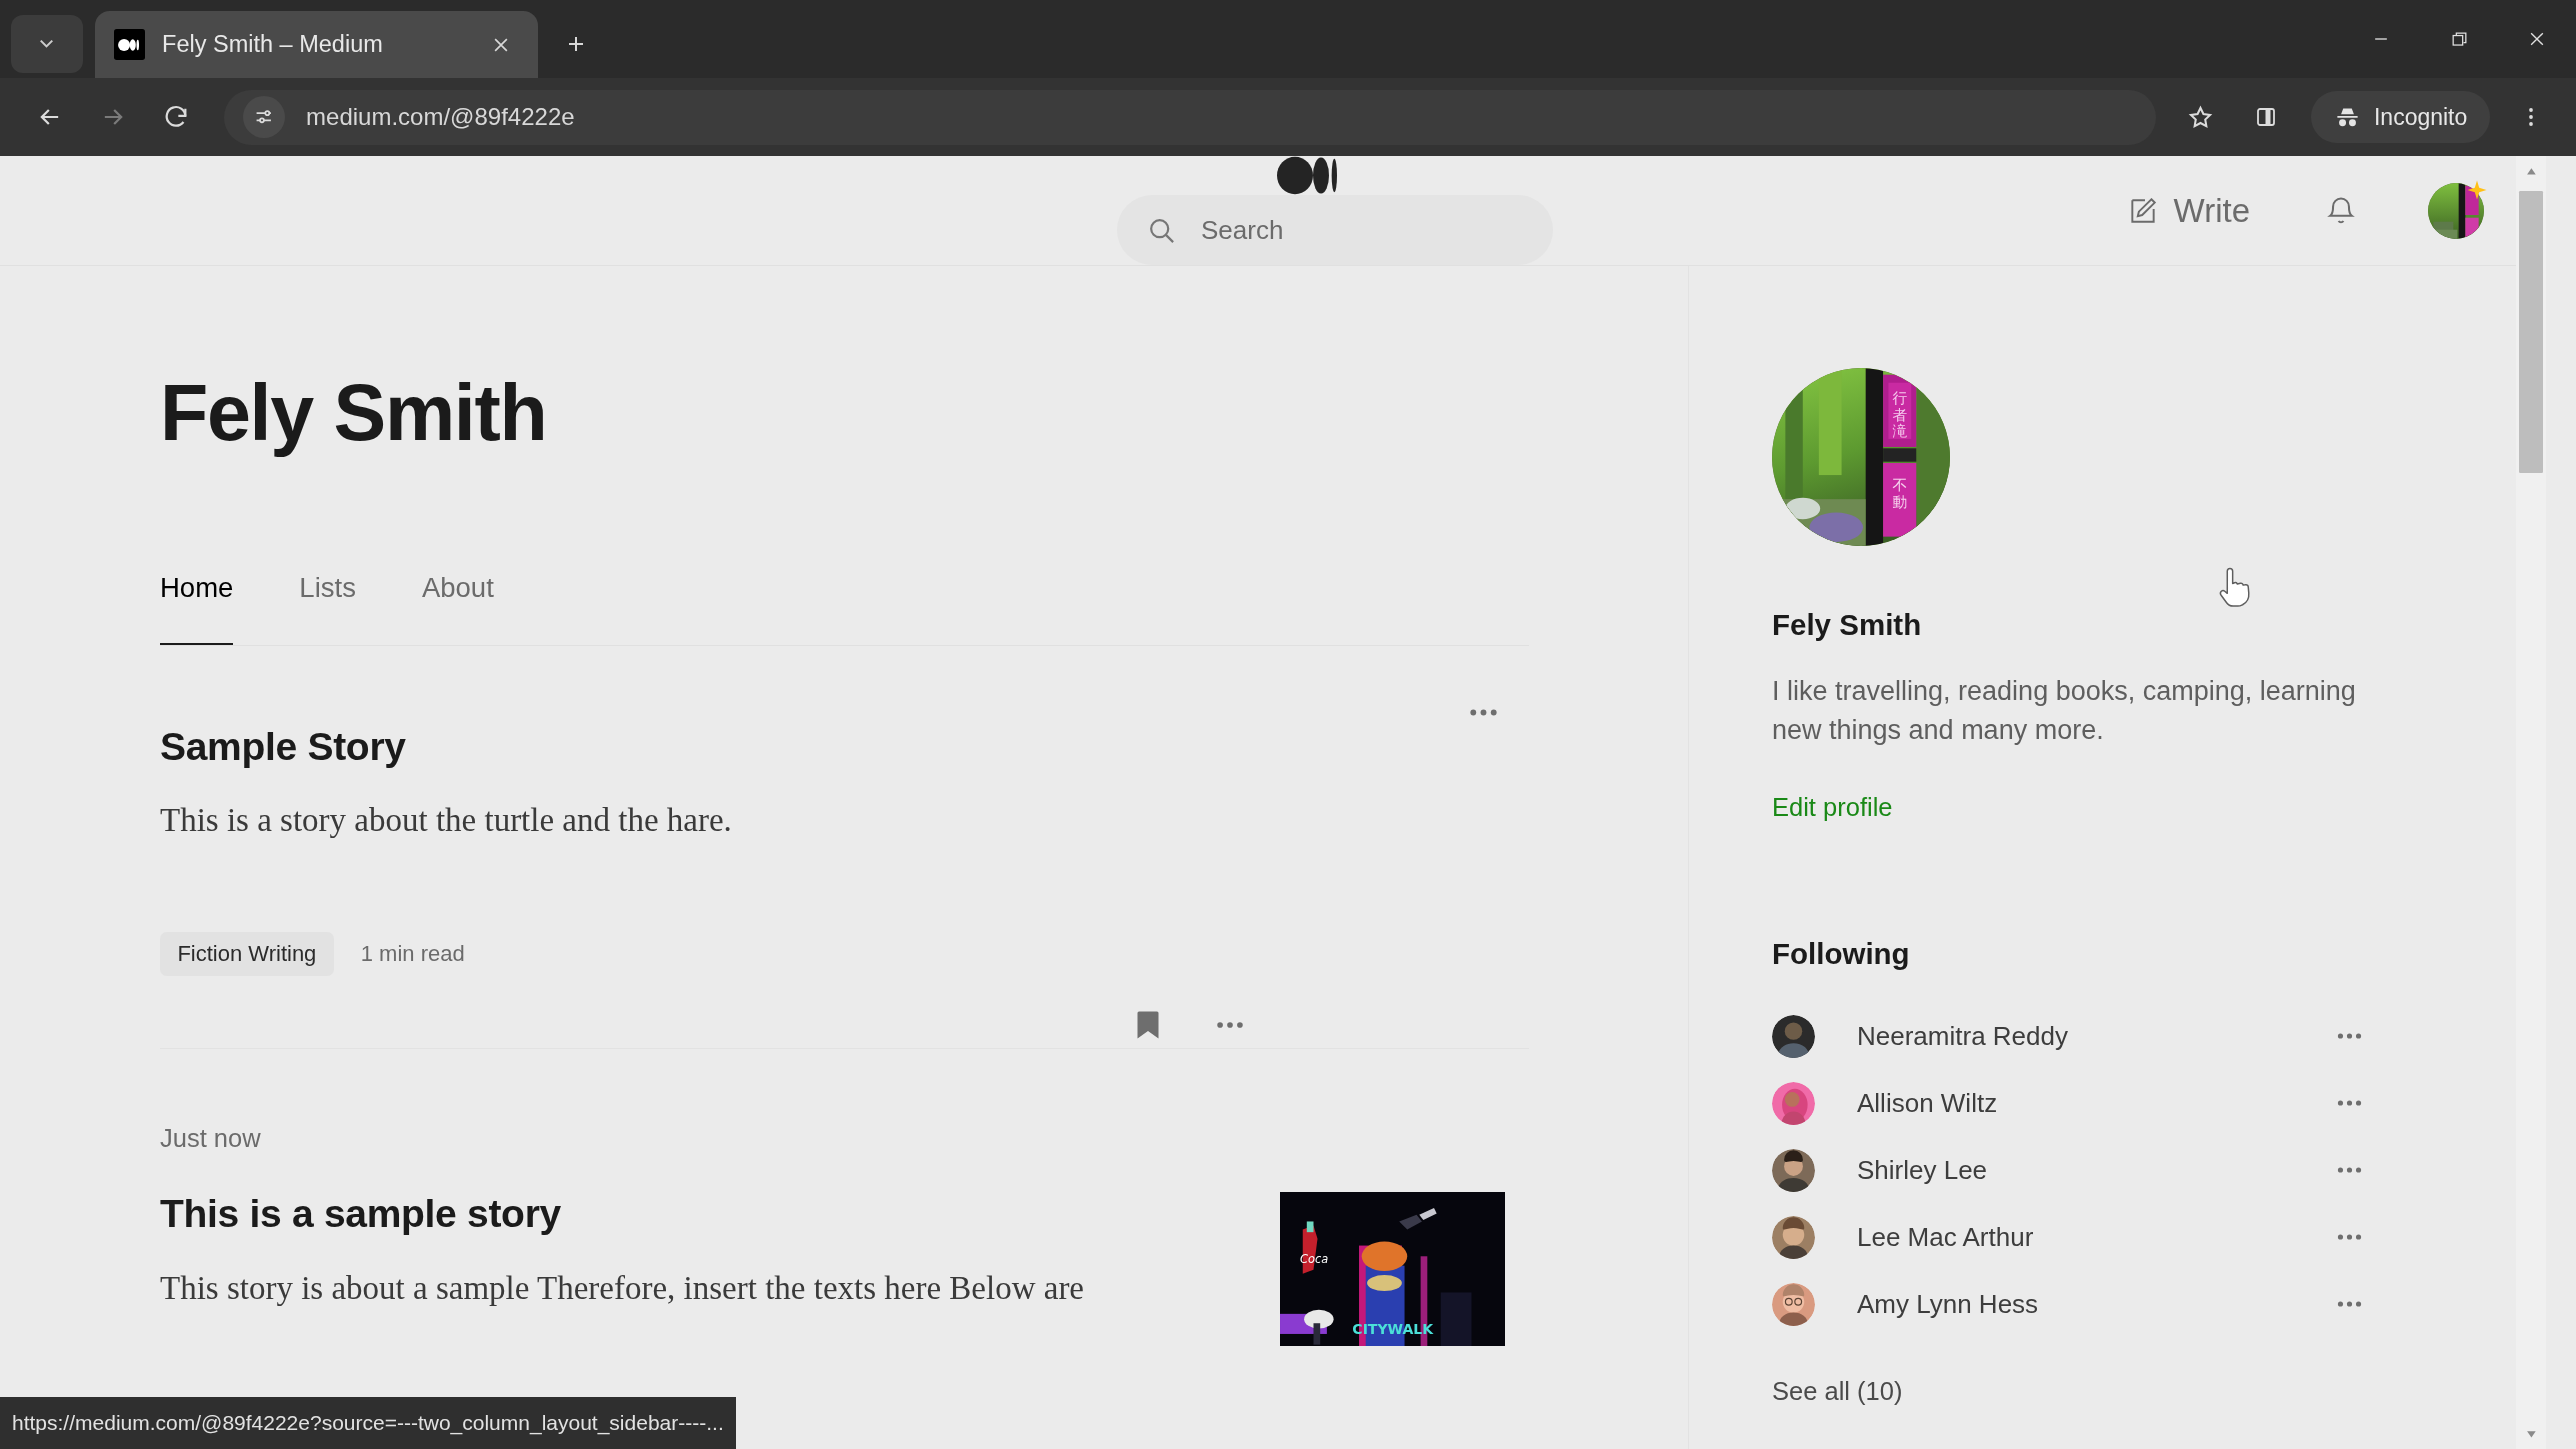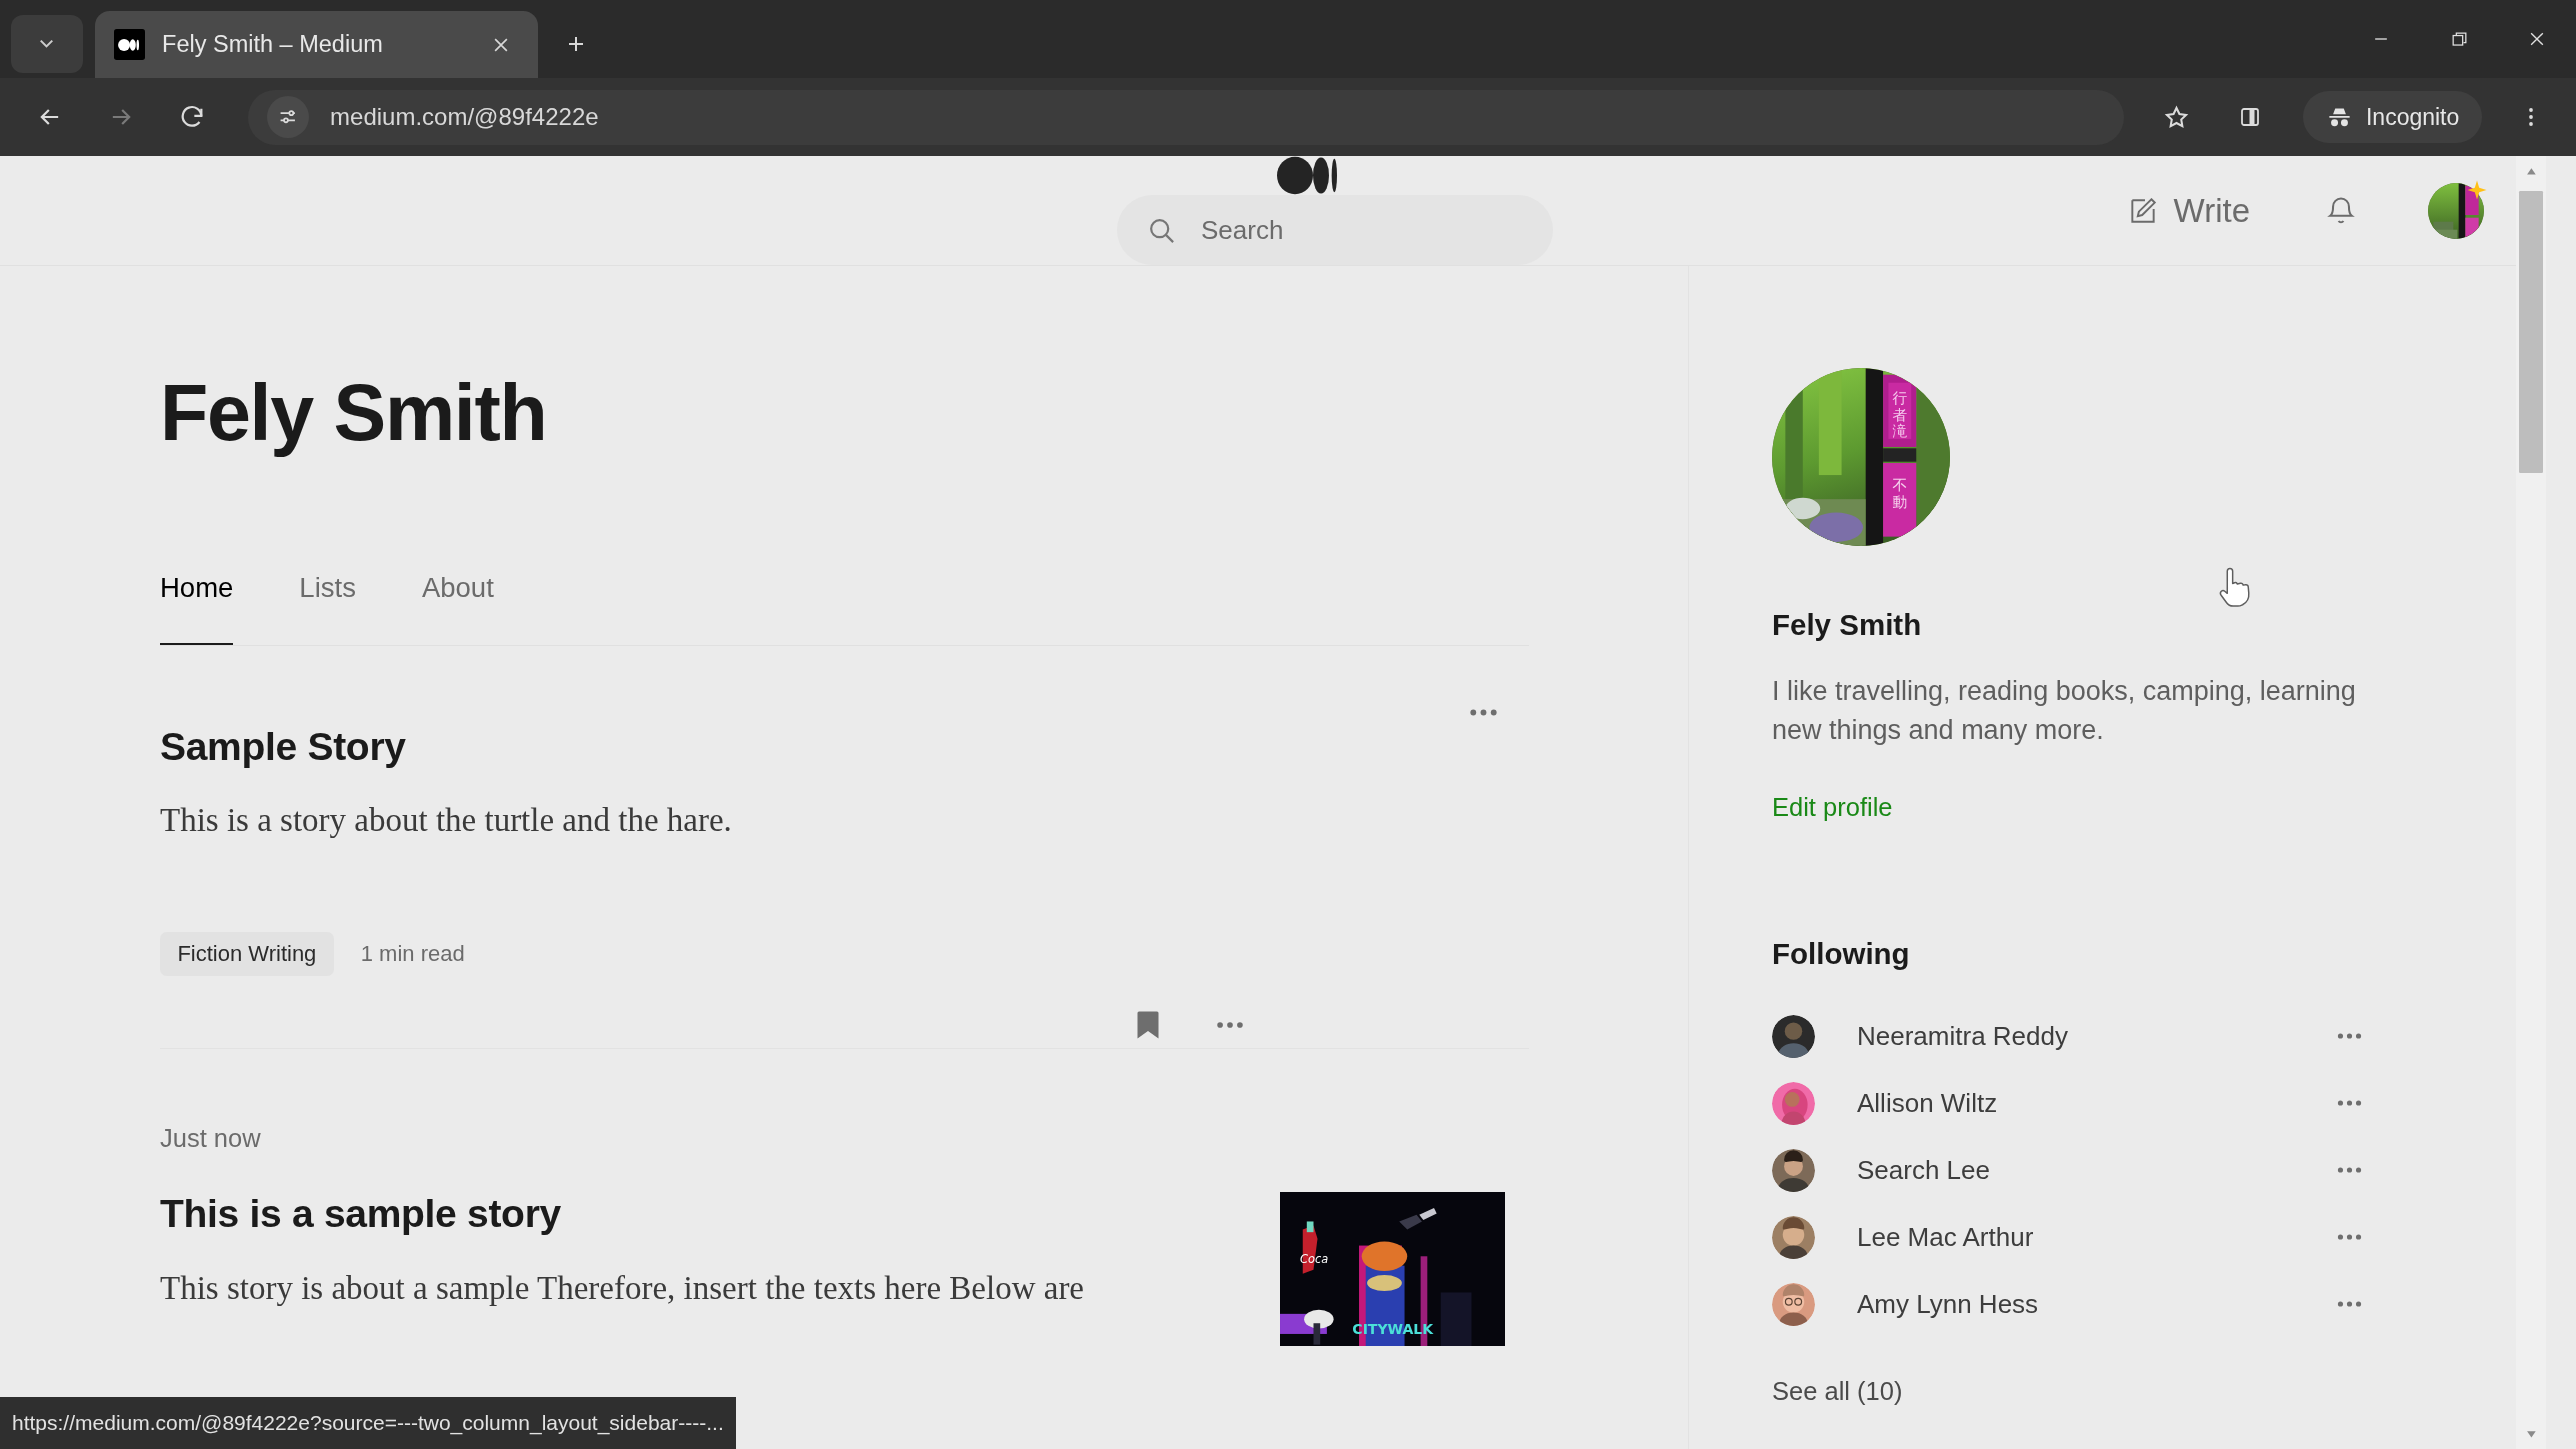--- a/index.html
+++ b/index.html
@@ -50,21 +50,21 @@
 
   #winctl { position:absolute; right:0; top:0; height:78px; display:flex; }
   .winbtn {
     width:78px; height:78px; display:flex; align-items:center; justify-content:center;
     cursor:pointer;
   }
 
   
   #toolbar {
     height:78px; background:#333333;
-    display:flex; align-items:center; padding:0 20px; gap:12px;
+    display:flex; align-items:center; padding:0 20px; gap:4px;
   }
   .navbtn {
     width:59px; height:59px; border-radius:50%;
     display:flex; align-items:center; justify-content:center; cursor:pointer;
     flex:0 0 auto;
   }
   .navbtn.disabled { opacity:0.42; }
   #omnibox {
     flex:1 1 auto; height:55px; background:#3c3c3c; border-radius:28px;
     display:flex; align-items:center; margin:0 14.8px; padding:0 9.4px;
@@ -576,21 +576,21 @@
 
               <div class="frow">
                 <div class="fav">
                   <svg width="43" height="43" viewBox="0 0 64 64">
                     <circle cx="32" cy="32" r="32" fill="#7d6a58"></circle>
                     <circle cx="32" cy="26" r="14" fill="#caa285"></circle>
                     <path d="M18 16a14 14 0 0128 0c0 6-6 2-14 2s-14 4-14-2z" fill="#2b2019"></path>
                     <path d="M8 64c0-14 11-21 24-21s24 7 24 21z" fill="#3e3a34"></path>
                   </svg>
                 </div>
-                <div class="fname">Search Lee</div>
+                <div class="fname">Shirley Lee</div>
                 <div class="fdots">
                   <svg viewBox="0 0 24 24" width="31" height="31" fill="#6e6e6e">
                     <circle cx="5" cy="12" r="2"></circle>
                       <circle cx="12" cy="12" r="2"></circle>
                       <circle cx="19" cy="12" r="2"></circle>
                   </svg>
                 </div>
               </div>
 
               <div class="frow">

